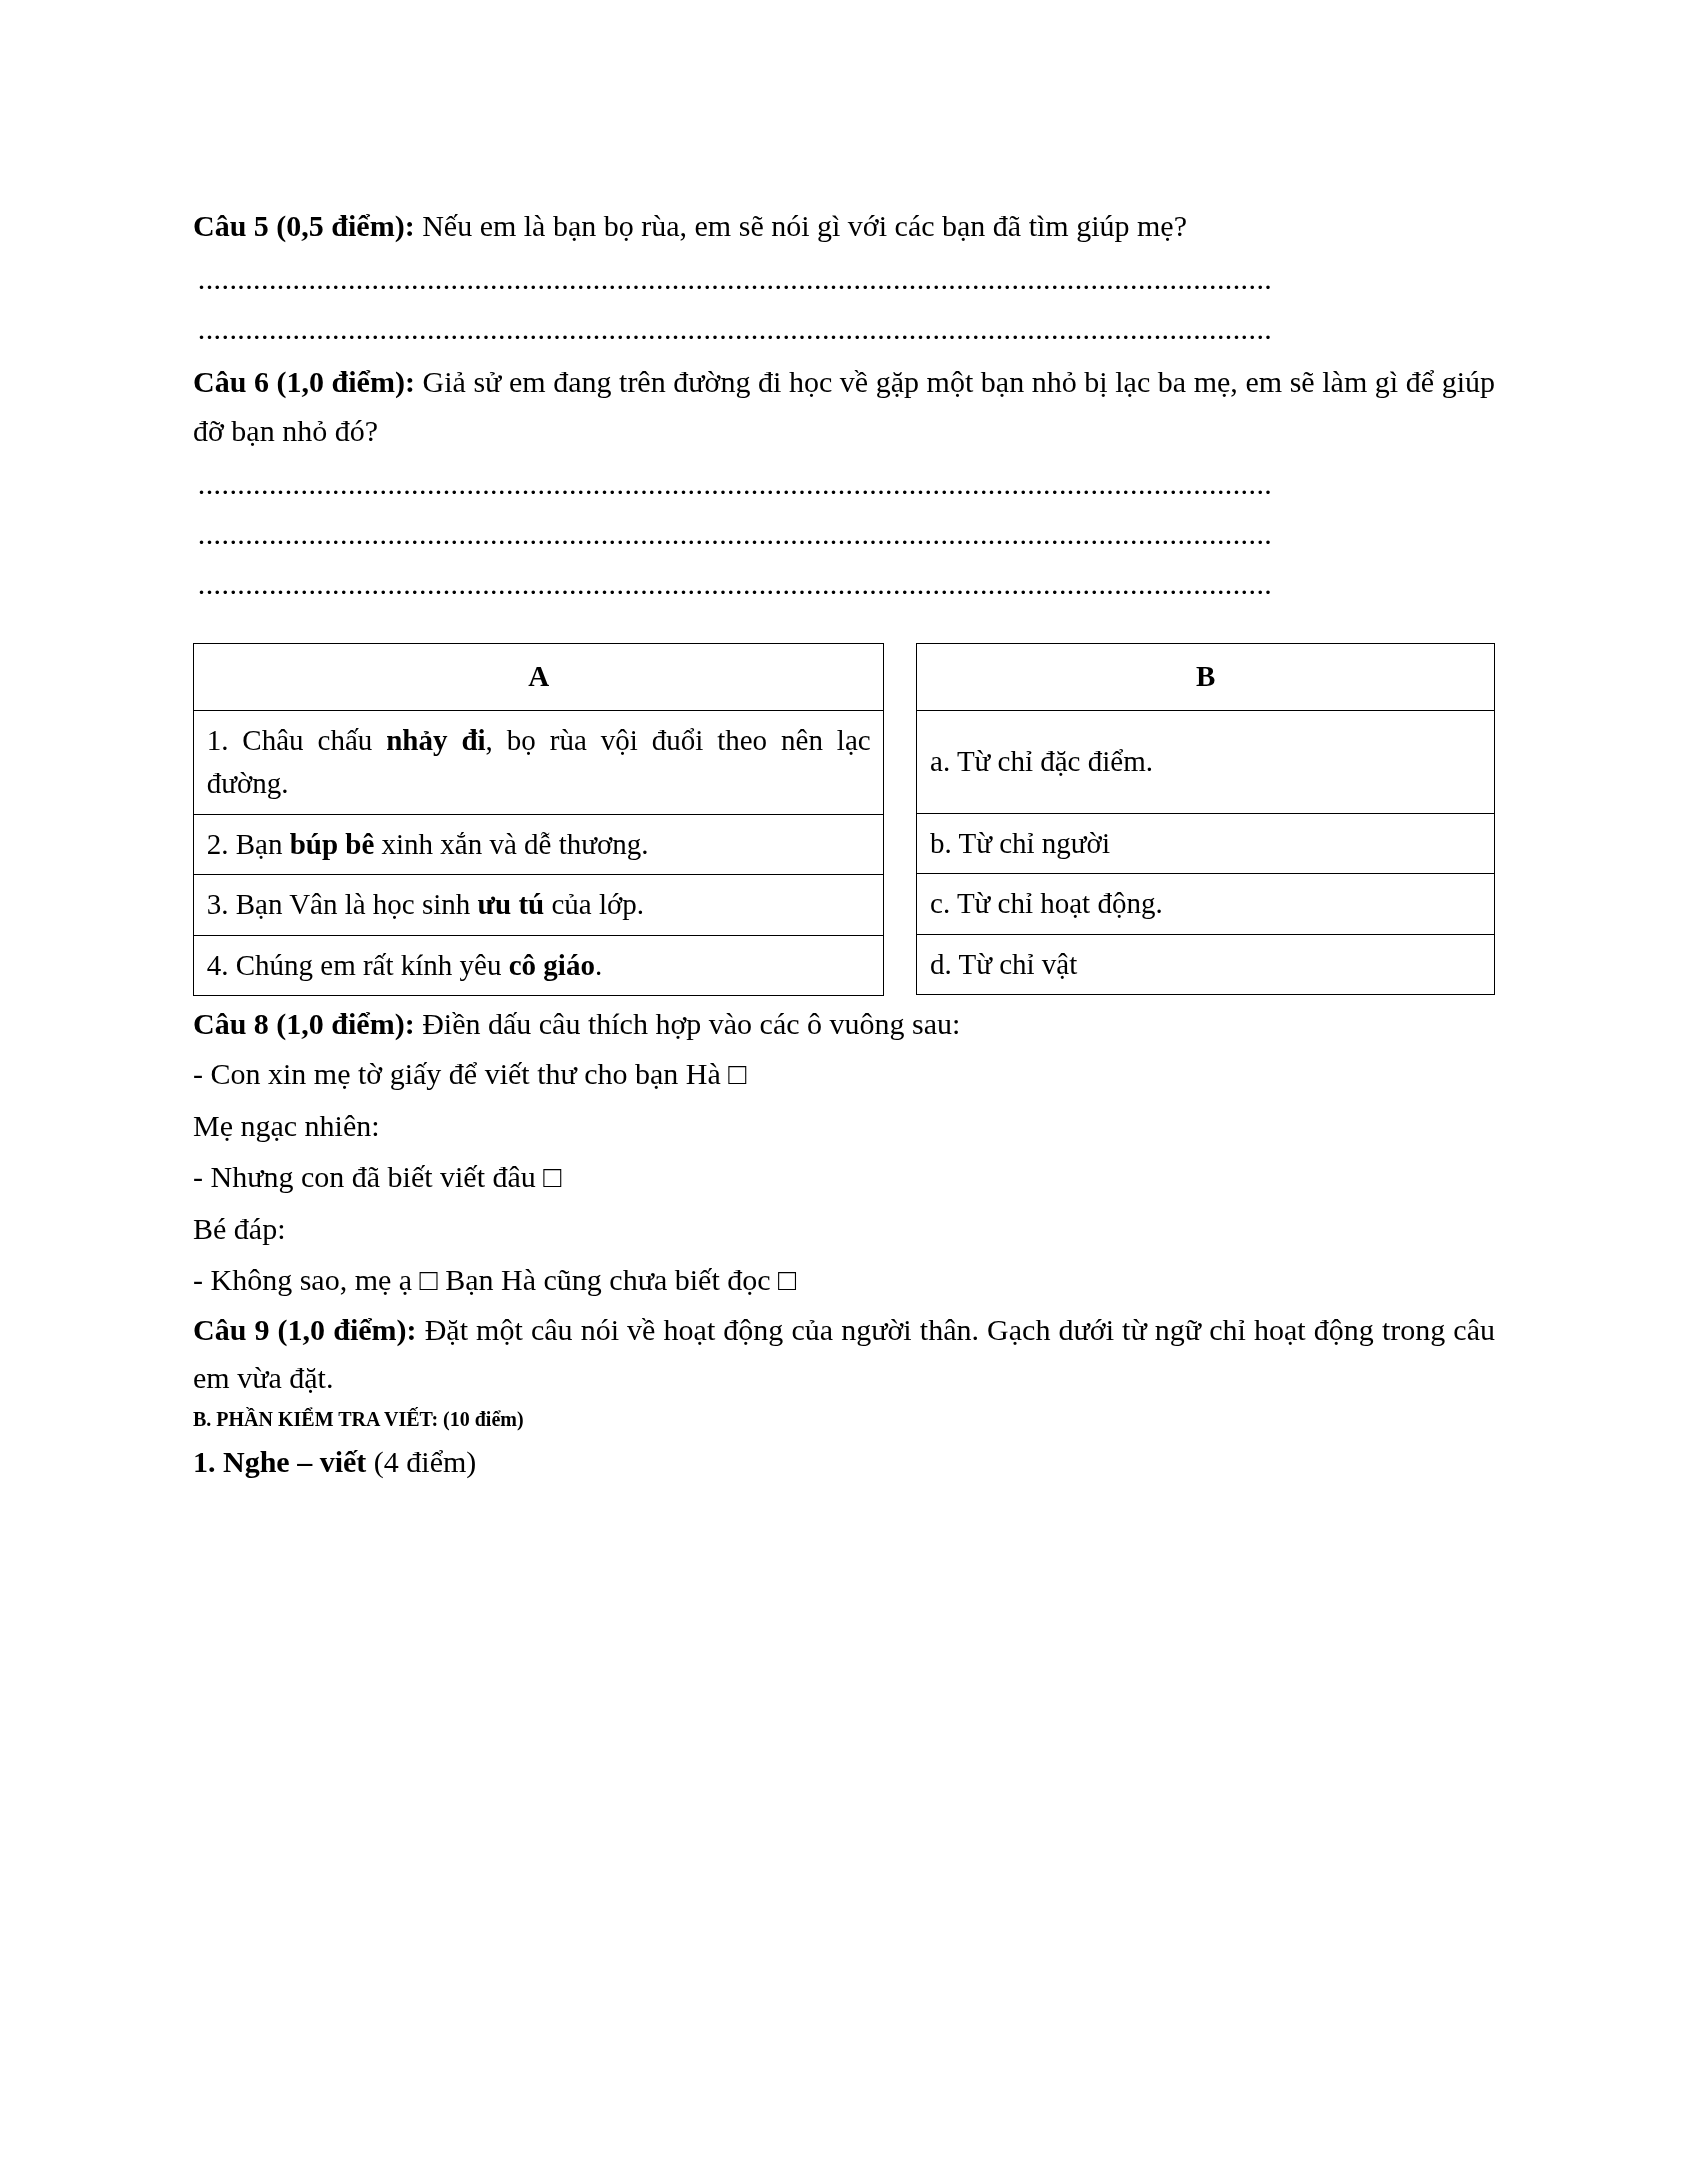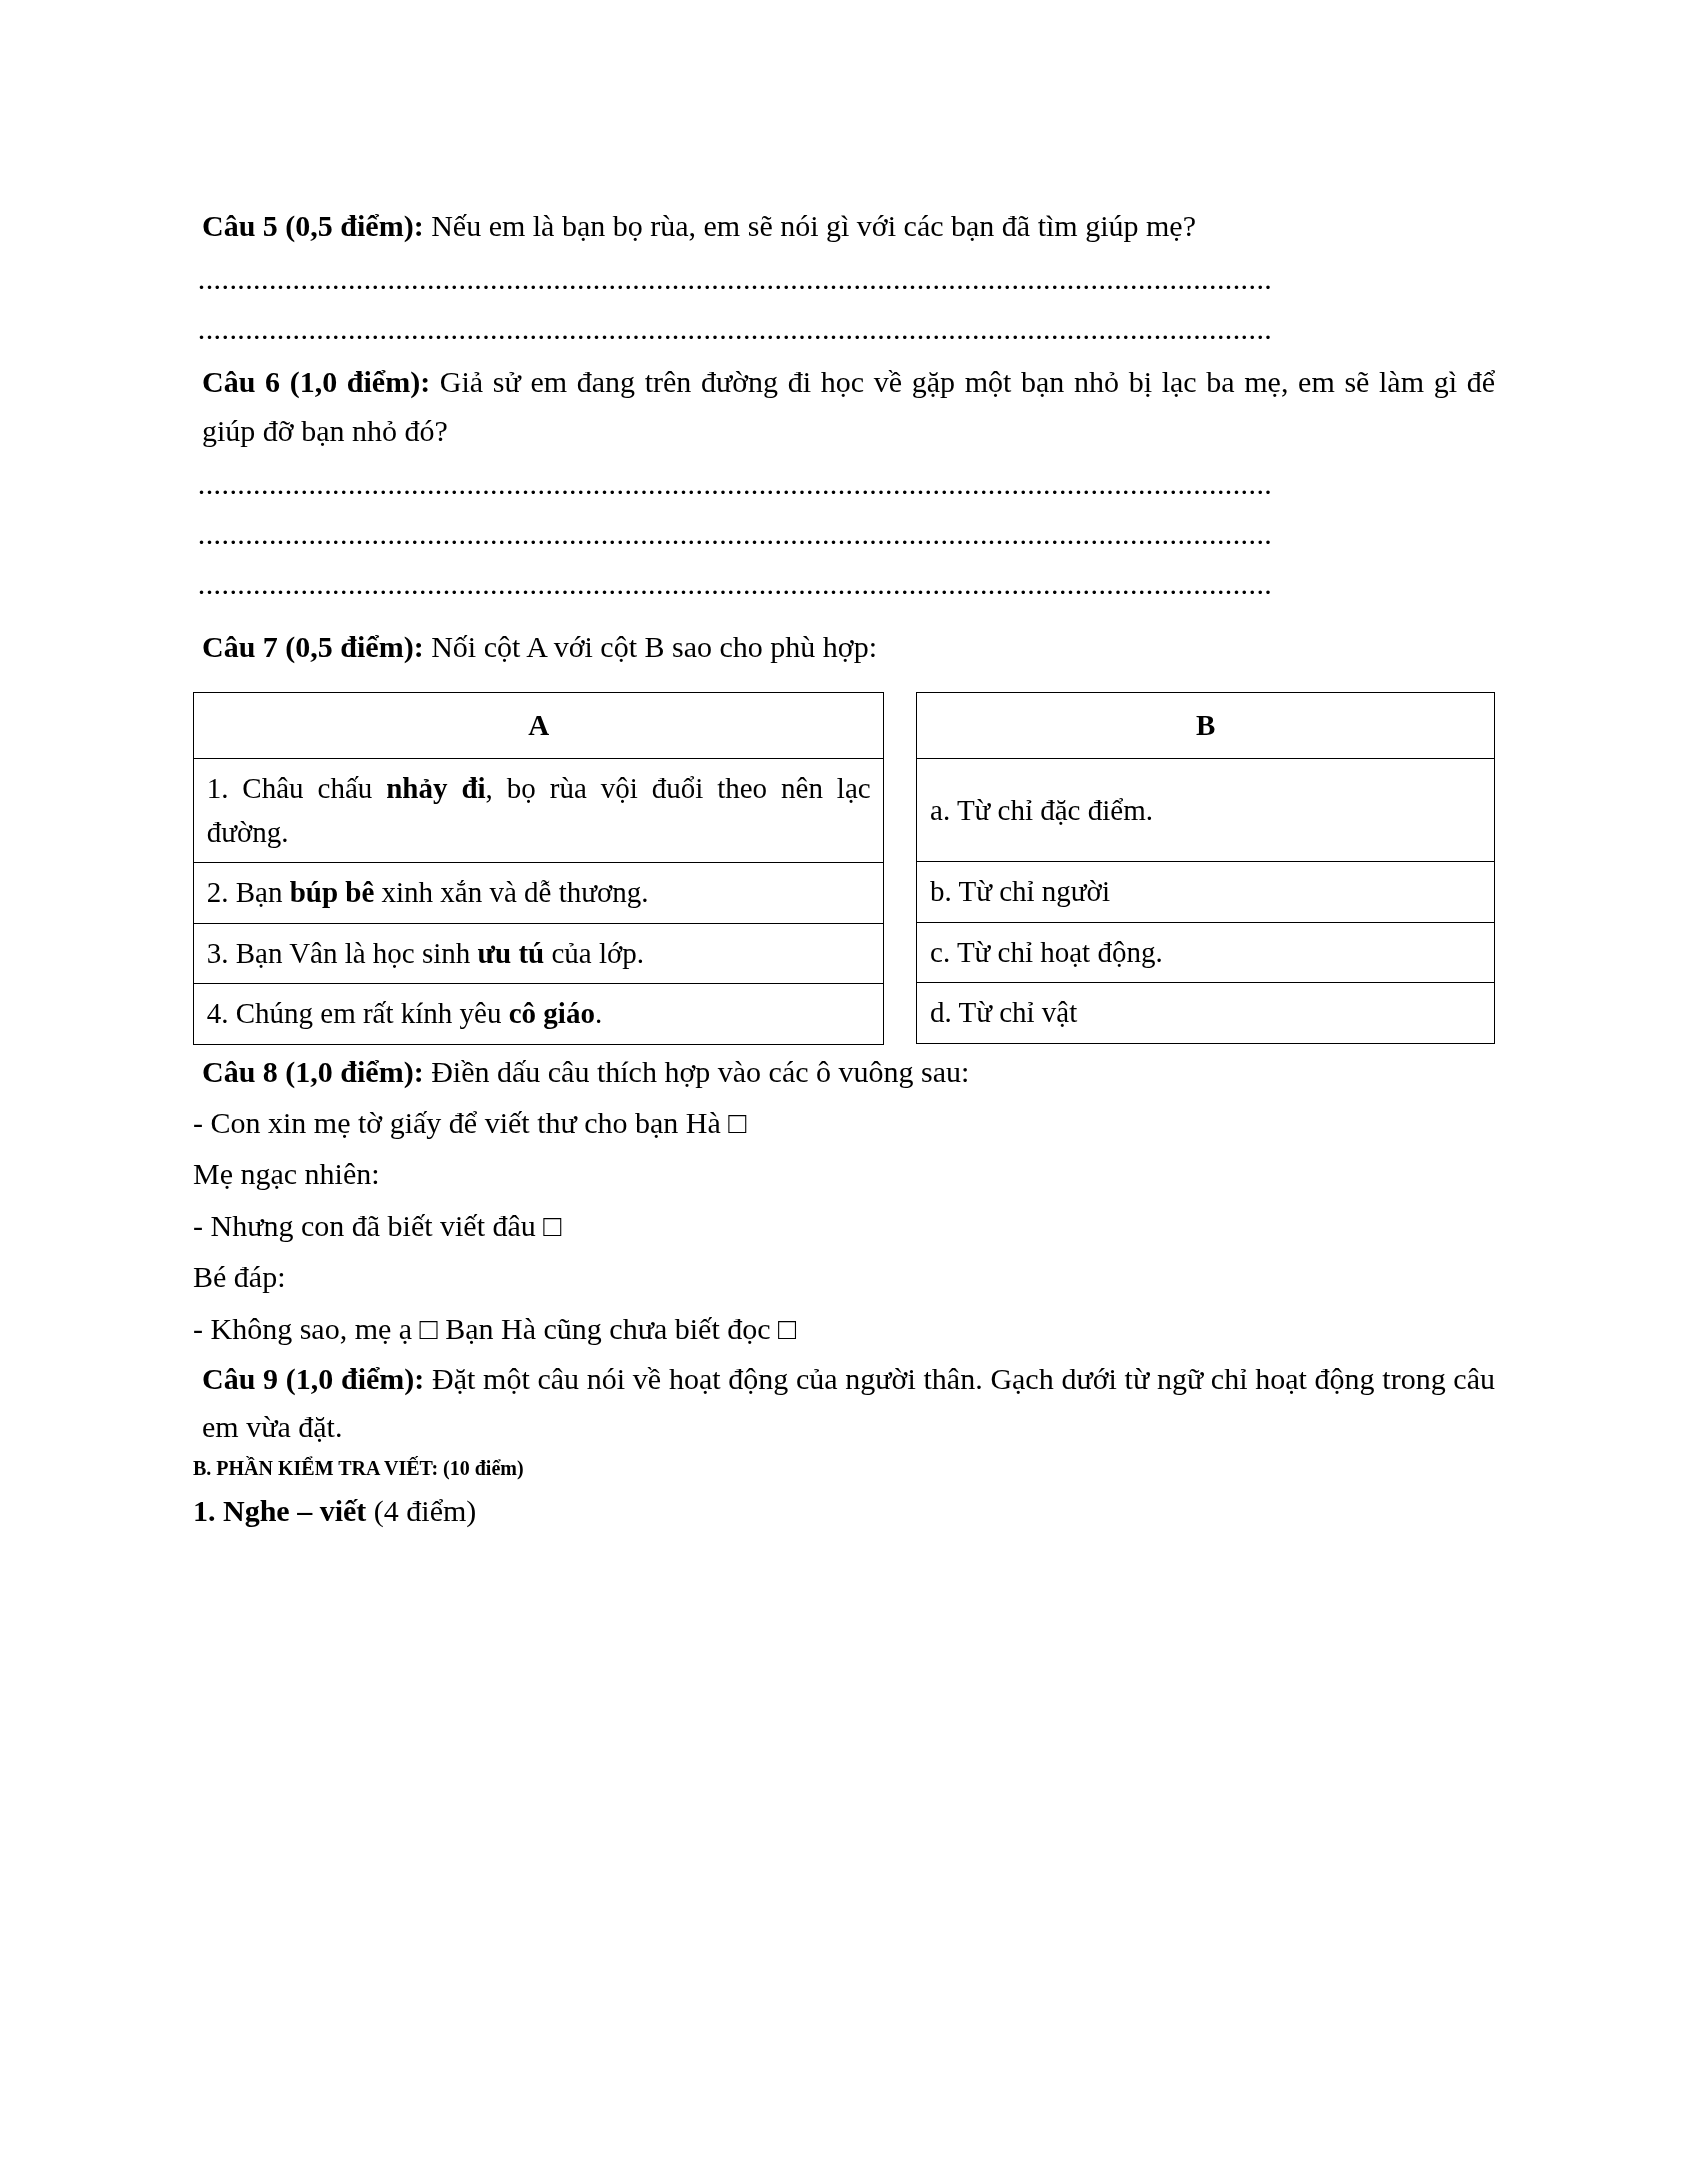--- a/index.html
+++ b/index.html
@@ -21,21 +21,21 @@
     height: 2183px;
     box-sizing: border-box;
     padding: 202px 79px 0 193px;
   }
   .content {
     width: 1302px;
   }
   .q-line {
     font-size: 30px;
     line-height: 1.62;
-    margin: 0 0 0 9px;
+    margin: 0 0 0 0;
     text-align: justify;
   }
   .q-label {
     font-weight: bold;
   }
   .dots {
     font-size: 30px;
     line-height: 1.45;
     letter-spacing: 0.4px;
     white-space: nowrap;
@@ -113,23 +113,20 @@
 
     <p class="q-line">
       <span class="q-label">Câu 6 (1,0 điểm):</span><span> Giả sử em đang trên đường đi học về gặp một bạn nhỏ bị lạc ba mẹ, em sẽ làm gì để giúp đỡ bạn nhỏ đó?</span>
     </p>
     <div class="dots">........................................................................................................................................</div>
     <div class="dots">........................................................................................................................................</div>
     <div class="dots">........................................................................................................................................</div>
 
     <div class="spacer-md"></div>
 
-    <p class="q-line">
-      <span class="q-label">Câu 7 (0,5 điểm):</span><span> Nối cột A với cột B sao cho phù hợp:</span>
-    </p>
 
     <div class="match-wrap">
       <table class="colA">
         <tbody>
             <tr>
           <th>A</th>
         </tr>
         <tr class="rowA1">
           <td class="justify">
             <span>1. Châu chấu </span><span class="bold">nhảy đi</span><span>, bọ rùa vội đuổi theo nên lạc đường.</span>

